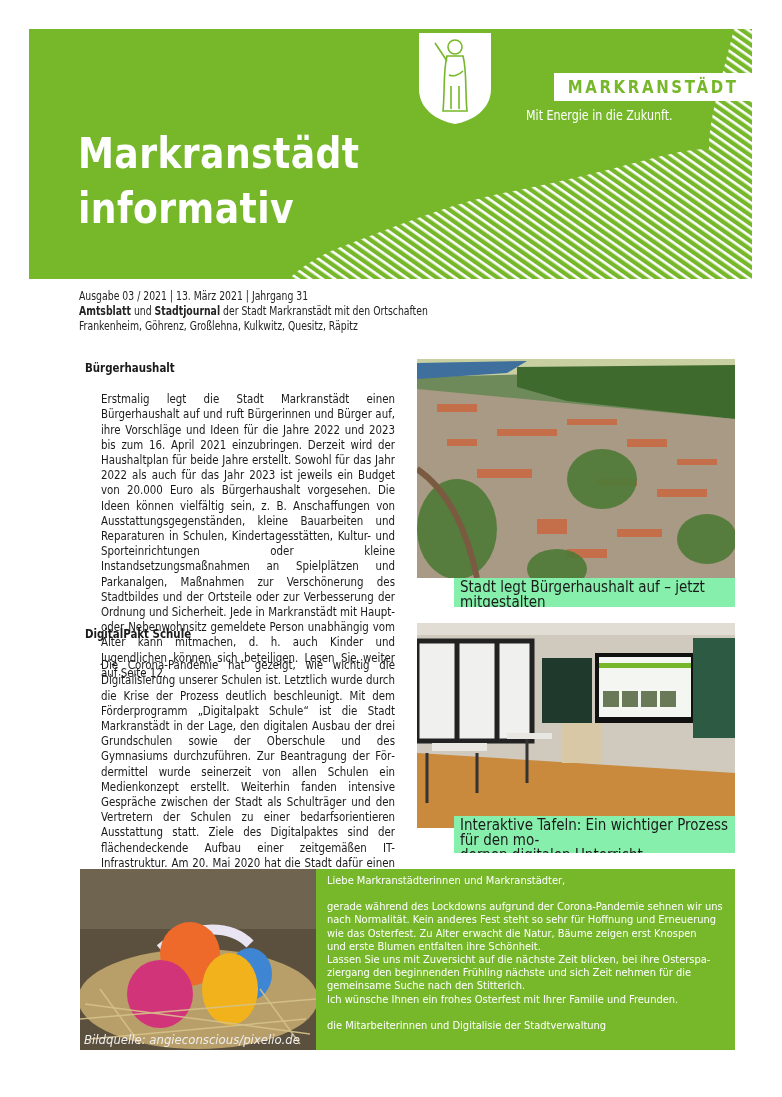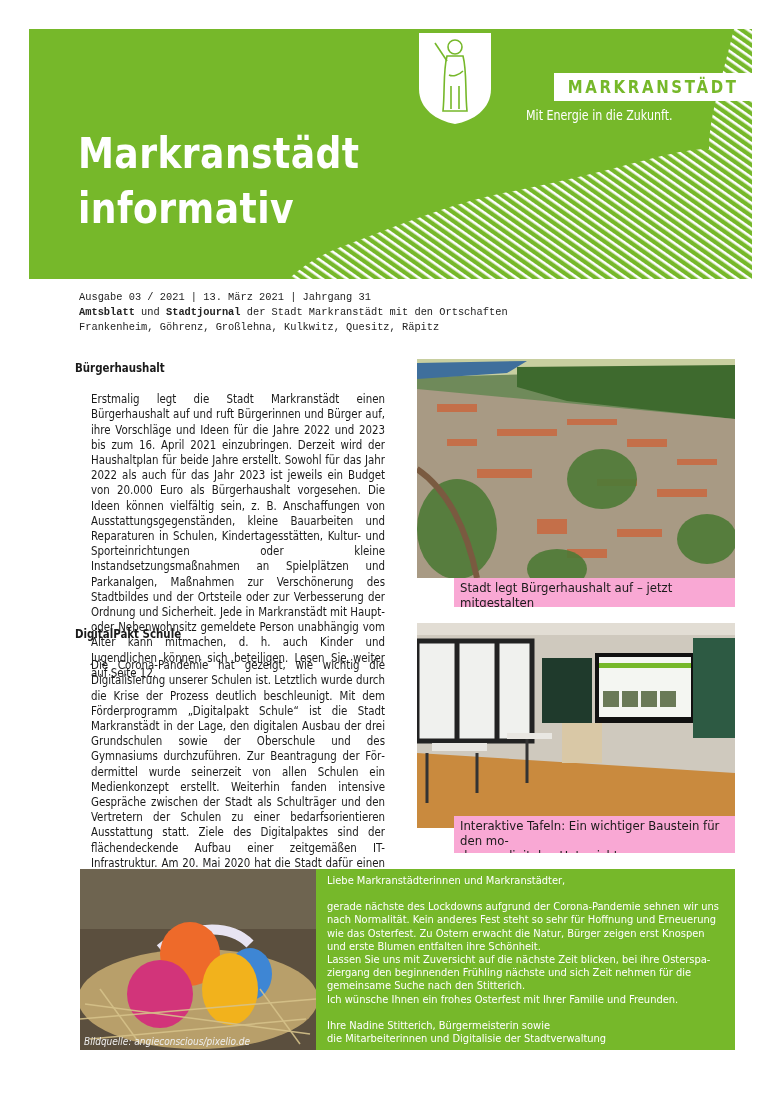--- a/index.html
+++ b/index.html
@@ -9,39 +9,39 @@
   .banner svg.hatch { position: absolute; left: 0; top: 0; }
   .title { position: absolute; left: 49px; top: 97px; color: #fff; font-family: "DejaVu Sans", sans-serif; font-weight: bold;
            font-size: 42px; line-height: 55px; letter-spacing: 0.5px; transform: scaleX(0.86); transform-origin: left top; white-space: nowrap; }
   .crest { position: absolute; left: 388px; top: 2px; width: 76px; height: 94px; }
   .brand-box { position: absolute; left: 525px; top: 44px; width: 199px; height: 28px; background: #fff;
                color: #76b82a; font-family: "DejaVu Sans", sans-serif; font-weight: bold; font-size: 17px; letter-spacing: 3px;
                line-height: 28px; text-align: center; }
   .brand-box span { display: inline-block; transform: scaleX(0.88); }
   .slogan { position: absolute; left: 497px; top: 78px; color: #fff; font-size: 14px; transform: scaleX(0.88); transform-origin: left top; white-space: nowrap; }
 
-  .meta { position: absolute; left: 79px; top: 289px; font-size: 11.5px; line-height: 15px; color: #222; white-space: nowrap; font-family: Liberation Mono, monospace; }
+  .meta { position: absolute; left: 79px; top: 289px; font-size: 11.5px; line-height: 15px; color: #222; white-space: nowrap; }
   .meta .row { transform: scaleX(0.9); transform-origin: left top; }
   .meta b { font-weight: bold; }
 
-  .article { position: absolute; left: 75px; width: 326px; font-size: 11.4px; line-height: 15.2px; color: #1a1a1a; text-align: justify; hyphens: manual; }
+  .article { position: absolute; left: 85px; width: 326px; font-size: 11.4px; line-height: 15.2px; color: #1a1a1a; text-align: justify; hyphens: manual; }
   .article h2 { margin: 0; font-size: 11.4px; font-weight: bold; line-height: 15.2px; }
   .article p { margin: 16px; }
 
   .photo { position: absolute; left: 417px; width: 318px; overflow: hidden; }
   .photo svg { display: block; }
-  .caption { position: absolute; background: #f9a8d4; font-size: 13px; line-height: 15.2px; color: #1a1a1a; padding: 2px 0 0 6px; }
+  .caption { position: absolute; background: #86efac; font-size: 15px; line-height: 15.2px; color: #1a1a1a; padding: 2px 0 0 6px; }
 
   .easter { position: absolute; left: 80px; top: 869px; width: 655px; height: 181px; }
   .easter-img { position: absolute; left: 0; top: 0; width: 236px; height: 181px; overflow: hidden; }
   .easter-green { position: absolute; left: 236px; top: 0; width: 419px; height: 181px; background: #76b82a; color: #fff;
                   font-size: 11px; line-height: 13.2px; padding: 5px 0 16px 11px; box-sizing: border-box; }
   .easter-green p { margin: 0; white-space: nowrap; }
   .easter-green .gap { height: 13px; }
-  .credit { position: absolute; left: 4px; bottom: 3px; font-size: 10px; color: #eee; font-style: italic; }
+  .credit { position: absolute; left: 4px; bottom: 3px; font-size: 13px; color: #eee; font-style: italic; }
 </style>
 </head>
 <body>
 
 <div class="banner">
   <svg class="hatch" width="723" height="250">
     <defs>
       <pattern id="stripes" width="7" height="7" patternUnits="userSpaceOnUse" patternTransform="rotate(35)">
         <rect width="7" height="2.6" fill="#ffffff"></rect>
       </pattern>
@@ -146,21 +146,21 @@
     <rect x="145" y="100" width="40" height="40" fill="#d9c8a6"></rect>
     <rect x="15" y="120" width="55" height="8" fill="#e9e7e2"></rect>
     <rect x="90" y="110" width="45" height="6" fill="#e9e7e2"></rect>
     <g stroke="#333" stroke-width="3">
         <line x1="10" y1="130" x2="10" y2="180"></line>
         <line x1="60" y1="130" x2="60" y2="170"></line>
         <line x1="110" y1="116" x2="110" y2="160"></line>
       </g>
   </svg>
   <div class="caption" style="left:37px;top:193px;width:281px;">
-    <div>Interaktive Tafeln: Ein wichtiger Baustein für den mo-</div>
+    <div>Interaktive Tafeln: Ein wichtiger Prozess für den mo-</div>
     <div>dernen digitalen Unterricht</div>
   </div>
 </div>
 
 <div class="easter">
   <div class="easter-img">
     <svg width="236" height="181" viewBox="0 0 236 181">
       <rect width="236" height="181" fill="#5b4f3e"></rect>
       <rect x="0" y="0" width="236" height="60" fill="#6e6450"></rect>
       <ellipse cx="118" cy="130" rx="120" ry="50" fill="#b89f6a"></ellipse>
@@ -175,25 +175,24 @@
           <line x1="20" y1="120" x2="60" y2="175"></line>
         <line x1="180" y1="120" x2="220" y2="175"></line>
           <line x1="5" y1="135" x2="230" y2="165"></line>
       </g>
     </svg>
     <div class="credit">Bildquelle: angieconscious/pixelio.de</div>
   </div>
   <div class="easter-green">
     <p>Liebe Markranstädterinnen und Markranstädter,</p>
     <div class="gap"></div>
-    <p>gerade nächste des Lockdowns aufgrund der Corona-Pandemie sehnen wir uns</p>
+    <p>gerade während des Lockdowns aufgrund der Corona-Pandemie sehnen wir uns</p>
     <p>nach Normalität. Kein anderes Fest steht so sehr für Hoffnung und Erneuerung</p>
-    <p>wie das Osterfest. Zu Ostern erwacht die Natur, Bürger zeigen erst Knospen</p>
+    <p>wie das Osterfest. Zu Alter erwacht die Natur, Bäume zeigen erst Knospen</p>
     <p>und erste Blumen entfalten ihre Schönheit.</p>
     <p>Lassen Sie uns mit Zuversicht auf die nächste Zeit blicken, bei ihre Osterspa-</p>
     <p>ziergang den beginnenden Frühling nächste und sich Zeit nehmen für die</p>
     <p>gemeinsame Suche nach den Stitterich.</p>
     <p>Ich wünsche Ihnen ein frohes Osterfest mit Ihrer Familie und Freunden.</p>
     <div class="gap"></div>
-    <p>Ihre Nadine Stitterich, Bürgermeisterin sowie</p>
     <p>die Mitarbeiterinnen und Digitalisie der Stadtverwaltung</p>
   </div>
 </div>
 
 </body></html>

